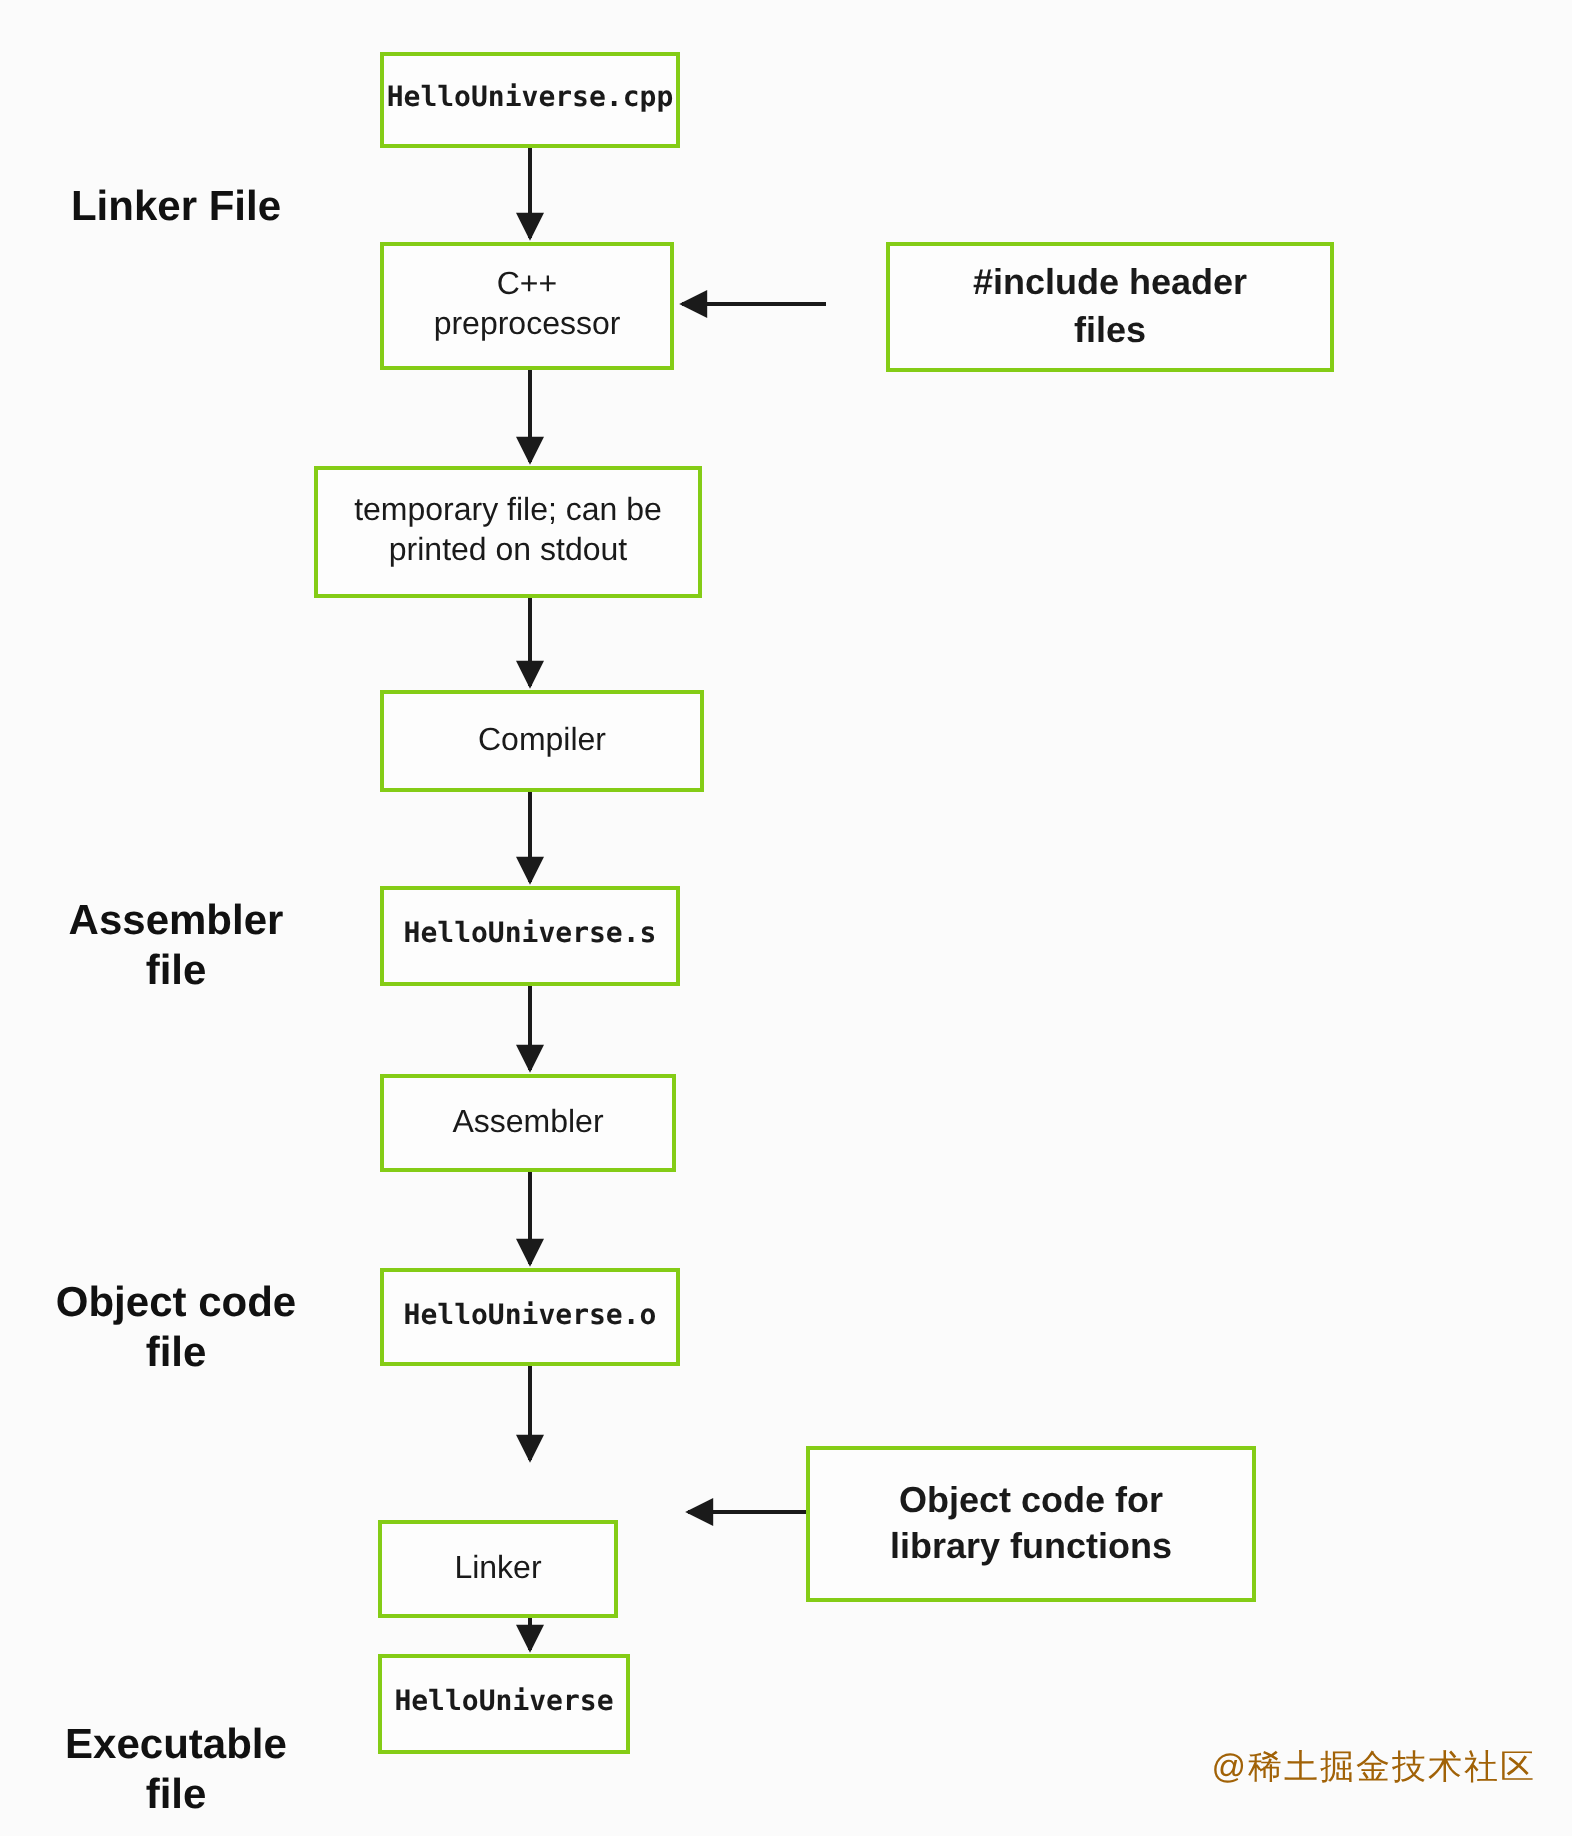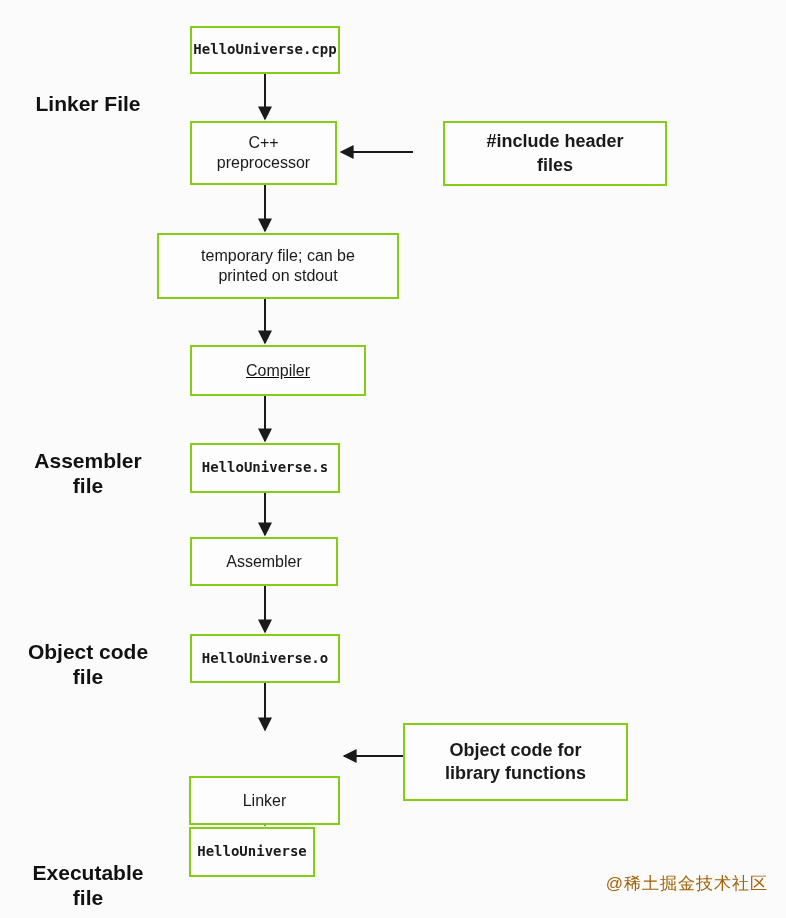--- a/index.html
+++ b/index.html
@@ -64,26 +64,26 @@
     right: 18px;
     top: 872px;
     font-size: 17px;
     color: #a16207;
     letter-spacing: 1px;
   }
 
   
   #n-cpp        { left:190px; top:26px;  width:150px; height:48px; }
   #n-pre        { left:190px; top:121px; width:147px; height:64px; }
-  #n-temp       { left:157px; top:233px; width:242px; height:66px;justify-content:center; }
-  #n-compiler   { left:190px; top:345px; width:176px; height:51px;text-decoration:underline; }
+  #n-temp       { left:157px; top:233px; width:194px; height:66px;justify-content:center; }
+  #n-compiler   { left:190px; top:345px; width:162px; height:51px; }
   #n-asmfile    { left:190px; top:443px; width:150px; height:50px; }
   #n-assembler  { left:190px; top:537px; width:148px; height:49px; }
   #n-objfile    { left:190px; top:634px; width:150px; height:49px; }
-  #n-linker     { left:189px; top:776px; width:151px; height:49px; }
+  #n-linker     { left:189px; top:760px; width:120px; height:49px; }
   #n-exe        { left:189px; top:827px; width:126px; height:50px; }
   #n-headers    { left:413px; top:121px; width:224px; height:65px;margin-left:30px; }
   #n-libs       { left:403px; top:723px; width:225px; height:78px; }
 
   #lbl-source     { left:8px;  top:92px;  }
   #lbl-assembler  { left:8px;  top:449px; }
   #lbl-object     { left:8px;  top:640px; }
   #lbl-executable { left:8px;  top:861px; }
 </style>
 </head>

